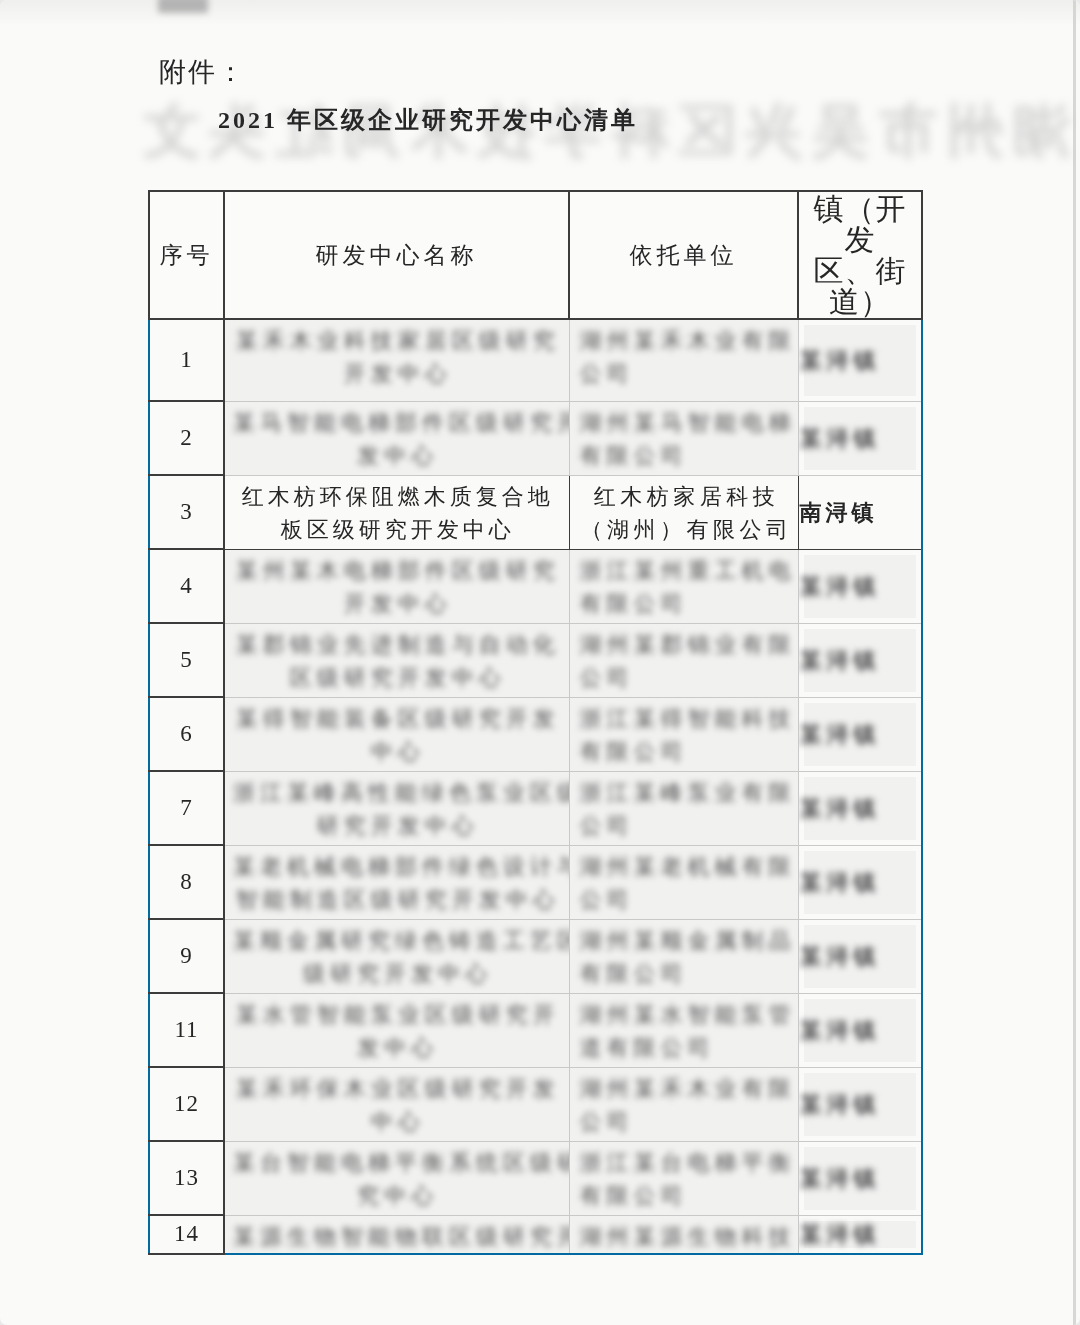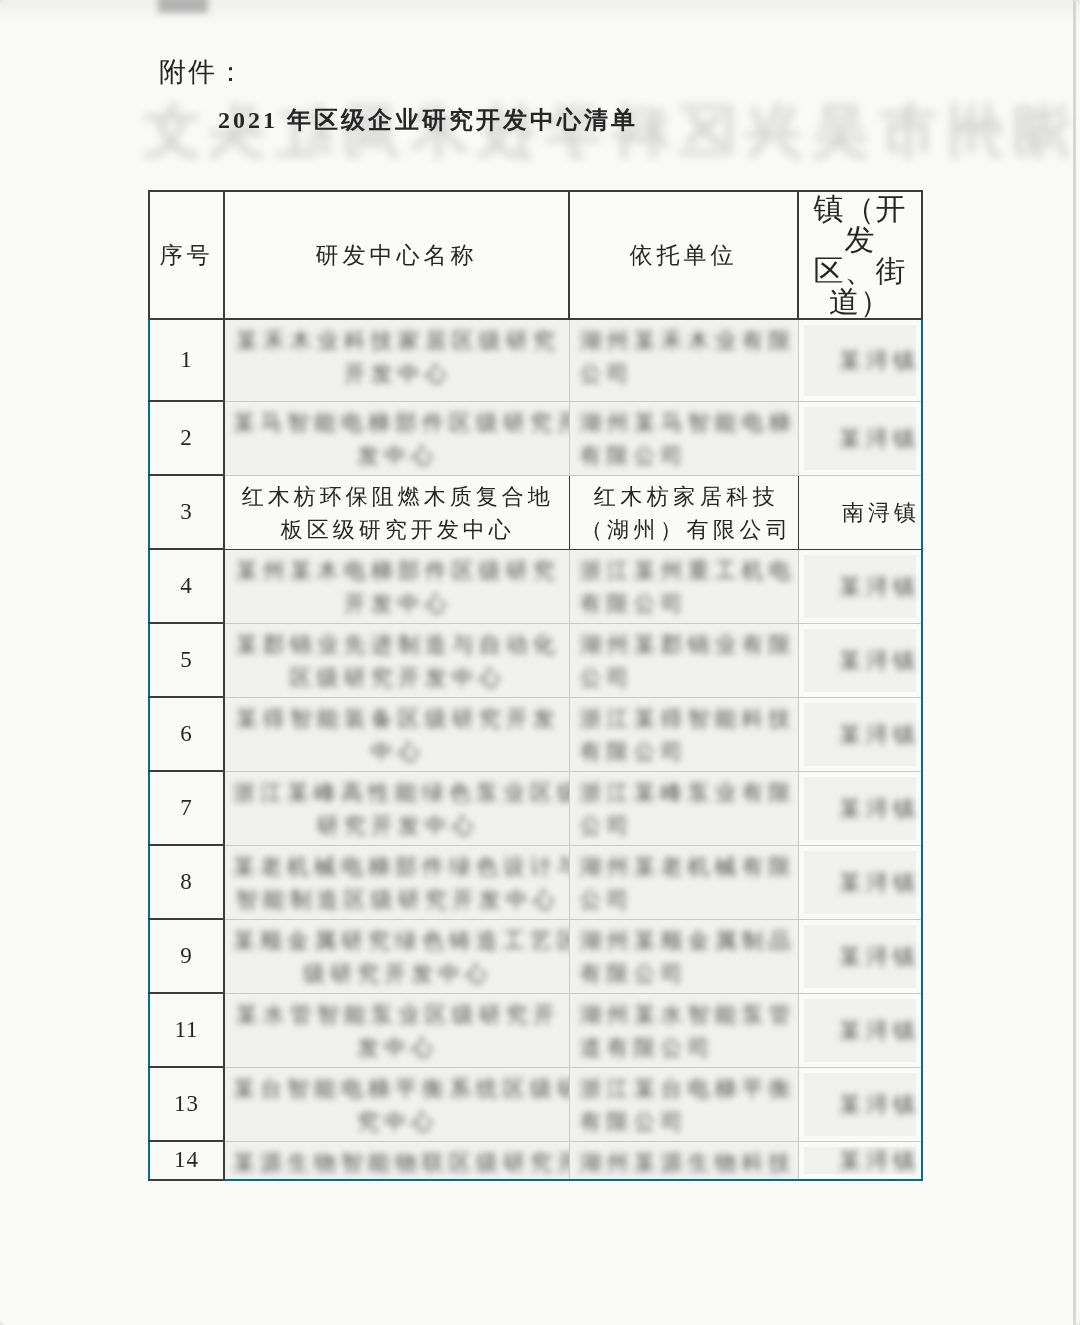--- a/index.html
+++ b/index.html
@@ -45,21 +45,21 @@
     line-height:31px;background:#fbfbfa;
   }
   td{font-size:22px;vertical-align:top;overflow:hidden;}
   td.col-num{
     border-right:2px solid #3c3c3c;border-bottom:2px solid #3c3c3c;
     text-align:center;vertical-align:middle;font-size:23px;letter-spacing:1px;
   }
   td.col-name,td.col-unit,td.col-town{border:1.5px solid #3c3c3c;}
   td.col-name{padding:4px 6px 0 8px;text-align:center;}
   td.col-unit{padding:4px 4px 0 10px;text-align:left;}
-  td.col-town{text-align:right;vertical-align:middle;}
+  td.col-town{text-align:left;vertical-align:middle;font-weight:bold;}
   .line{white-space:nowrap;line-height:33px;letter-spacing:4px;}
   .clear-row td.col-unit .line{text-align:center;letter-spacing:4.5px;}
   td.redacted{border:1.2px solid #c9c9c9;background:#f1f1f0;}
   td.redacted .line{filter:blur(3.2px);color:#4e4e4e;letter-spacing:5px;}
   td.redacted.col-town{box-shadow:inset 0 0 0 5px #fafaf9;}
   .hdr-town-line{display:block;line-height:31px;letter-spacing:1px;font-size:30px;}
 </style>
 </head>
 <body>
 
@@ -227,20 +227,34 @@
           </td>
           <td class="col-unit redacted">
             <div class="line">湖州某水智能泵管</div>
             <div class="line">道有限公司</div>
           </td>
           <td class="col-town redacted">
             <div class="line">某浔镇</div>
           </td>
         </tr>
         <tr class="redacted-row" style="height: 74px;">
+          <td class="col-num">12</td>
+          <td class="col-name redacted">
+            <div class="line">某禾环保木业区级研究开发</div>
+            <div class="line">中心</div>
+          </td>
+          <td class="col-unit redacted">
+            <div class="line">湖州某禾木业有限</div>
+            <div class="line">公司</div>
+          </td>
+          <td class="col-town redacted">
+            <div class="line">某浔镇</div>
+          </td>
+        </tr>
+        <tr class="redacted-row" style="height: 74px;">
           <td class="col-num">13</td>
           <td class="col-name redacted">
             <div class="line">某台智能电梯平衡系统区级研</div>
             <div class="line">究中心</div>
           </td>
           <td class="col-unit redacted">
             <div class="line">浙江某台电梯平衡</div>
             <div class="line">有限公司</div>
           </td>
           <td class="col-town redacted">

